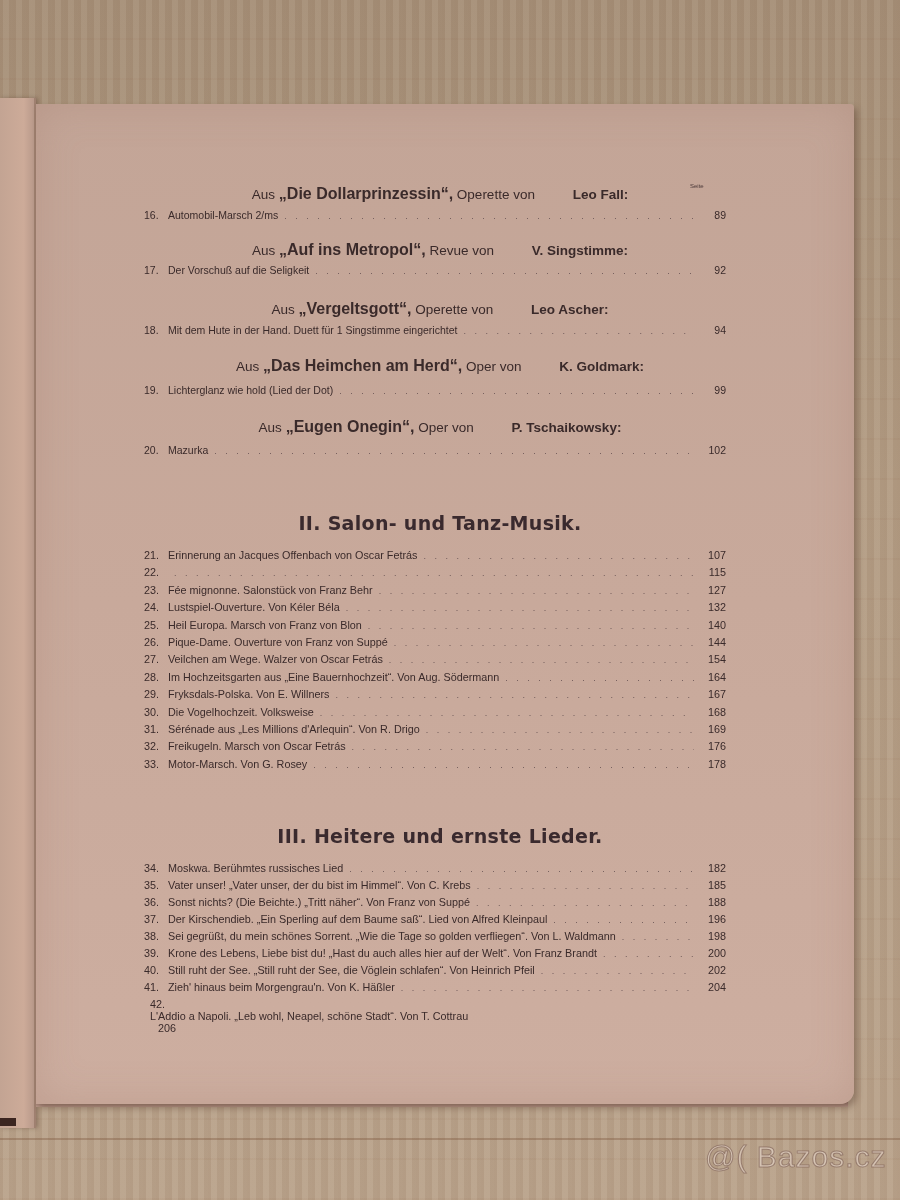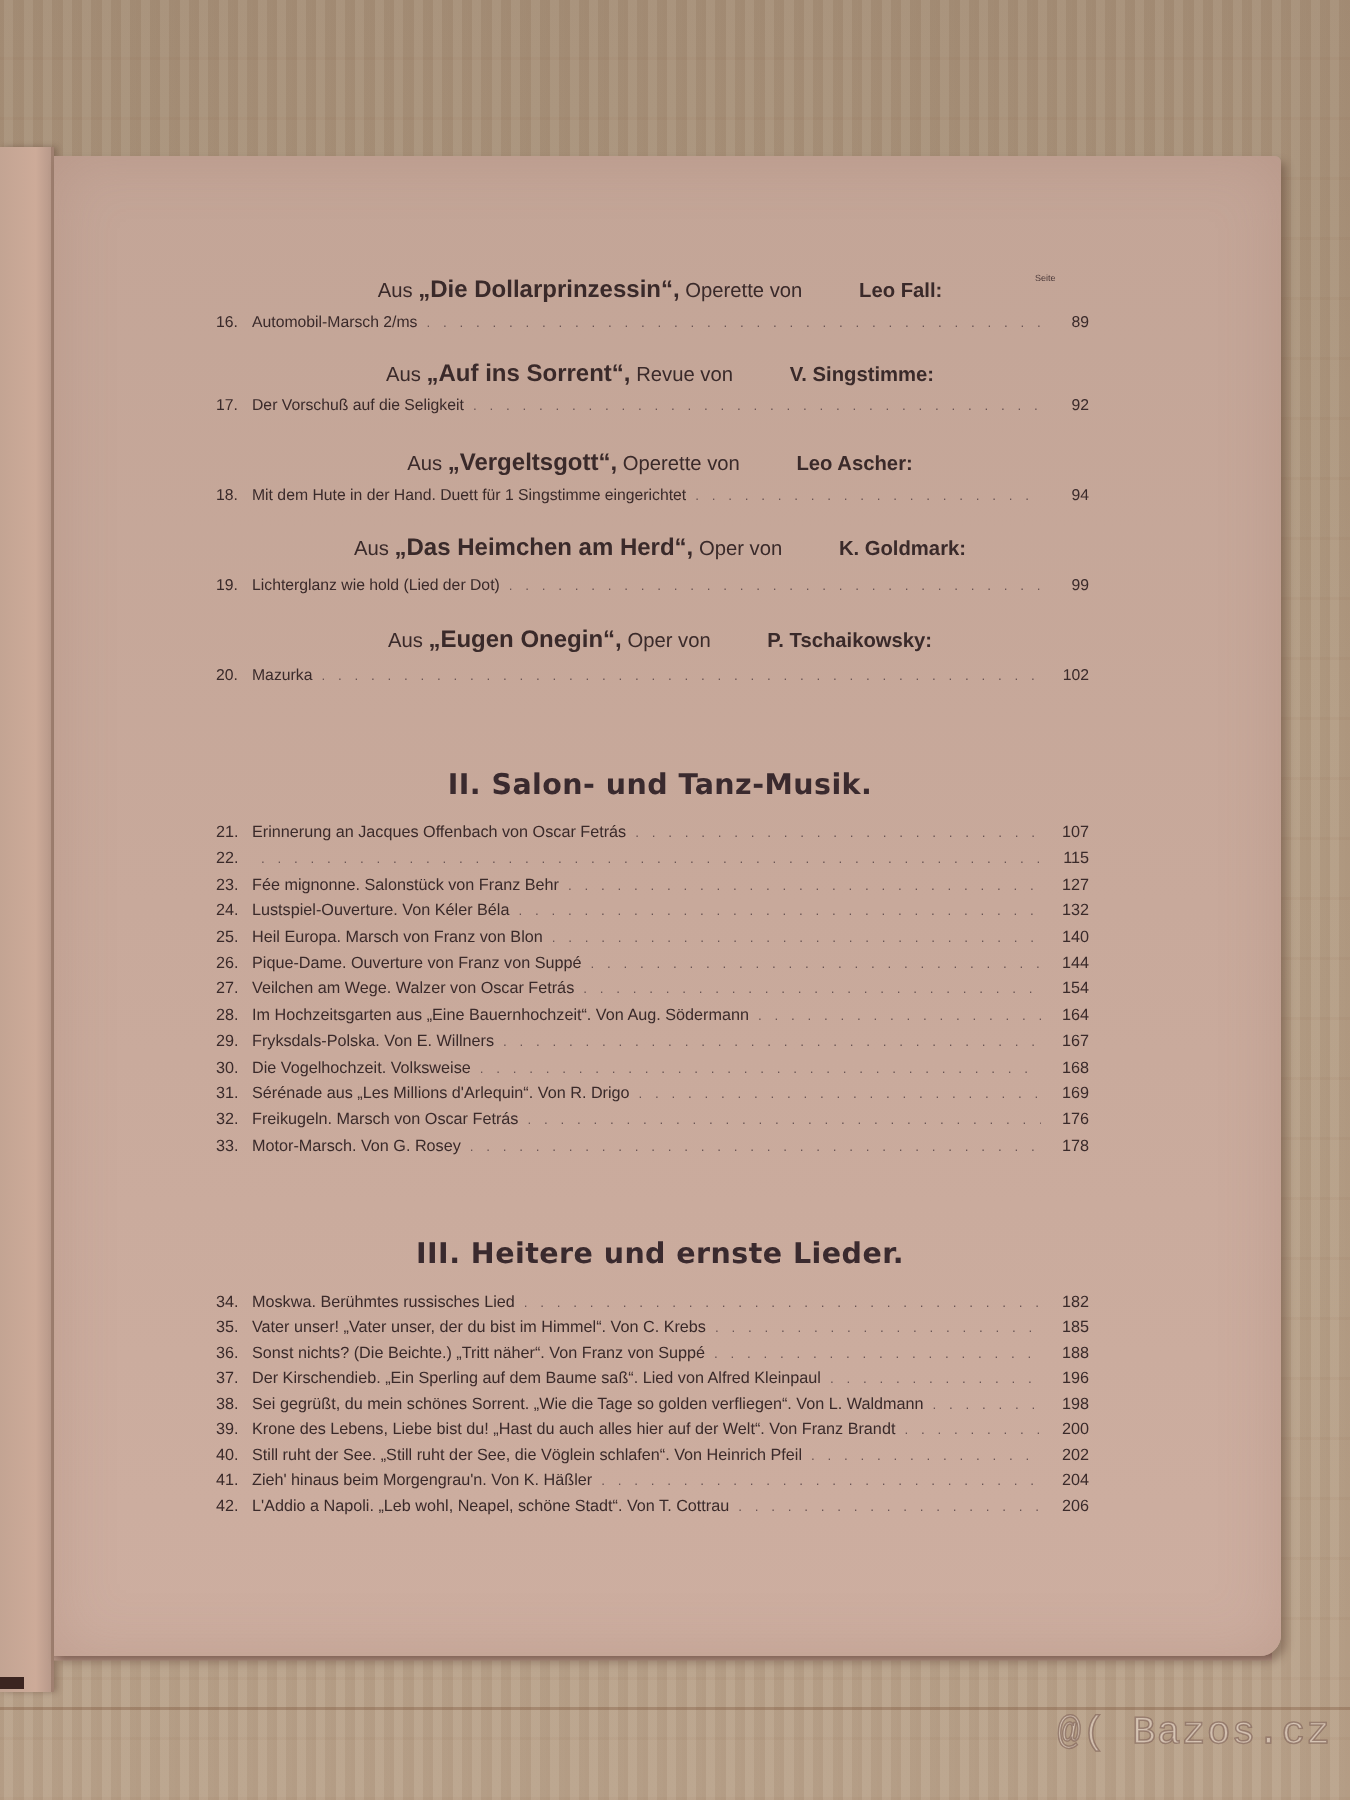--- a/index.html
+++ b/index.html
@@ -51,22 +51,22 @@
       letter-spacing: 3px; font-size: 9px;
     }
     .entry .dots::before { content: ". . . . . . . . . . . . . . . . . . . . . . . . . . . . . . . . . . . . . . . . . . . . . . . . . . . . . . . . . . . . . . . . . . . . . . ."; }
     .entry .page-no { flex: none; width: 26px; text-align: right; }
     .big-section .entry { font-size: 10.8px; }
     .section-head {
       left: 130px; width: 620px; text-align: center; font-size: 19px; font-weight: bold;
       font-family: "DejaVu Sans", sans-serif; color: #3a2a2e; letter-spacing: 0.3px;
     }
     .watermark {
-      position: absolute; left: 705px; top: 1140px; font-size: 26px; color: rgba(235,220,210,0.55);
-      -webkit-text-stroke: 1px rgba(120,90,80,0.6); letter-spacing: 1px; font-family: Liberation Mono, monospace;
+      position: absolute; left: 705px; top: 1140px; font-size: 30px; color: rgba(235,220,210,0.55);
+      -webkit-text-stroke: 1px rgba(120,90,80,0.6); letter-spacing: 1px; font-family: Liberation Sans, sans-serif;
     }
   </style>
 </head>
 <body>
 
 <div class="wood-grain"></div>
 <div class="table-seam"></div>
 <div class="left-page"></div>
 <div class="left-page-dark"></div>
 <div class="page-bottom-edge"></div>
@@ -83,21 +83,21 @@
 </div>
 <div class="entry" style="top:209px">
   <span class="num">16.</span>
   <span class="label">Automobil-Marsch 2/ms</span>
   <span class="dots"></span>
   <span class="page-no">89</span>
 </div>
 
 <div class="text opera-head" style="top:241px">
   <span class="aus">Aus</span>
-  <span class="title">„Auf ins Sorrent“,</span>
+  <span class="title">„Auf ins Metropol“,</span>
   <span class="kind">Revue von</span>
   <span class="composer">V. Singstimme:</span>
 </div>
 <div class="entry" style="top:264px">
   <span class="num">17.</span>
   <span class="label">Der Vorschuß auf die Seligkeit</span>
   <span class="dots"></span>
   <span class="page-no">92</span>
 </div>
 
@@ -264,21 +264,21 @@
       <span class="label">Still ruht der See.  „Still ruht der See, die Vöglein schlafen“.  Von Heinrich Pfeil</span>
       <span class="dots"></span>
       <span class="page-no">202</span>
     </div>
     <div class="entry" style="top: 981px;">
       <span class="num">41.</span>
       <span class="label">Zieh' hinaus beim Morgengrau'n.  Von K. Häßler</span>
       <span class="dots"></span>
       <span class="page-no">204</span>
     </div>
-    <div class="entry" style="top: 998px;">
+    <div class="entry" style="top: 998px; flex-direction: column;">
       <span class="num">42.</span>
       <span class="label">L'Addio a Napoli.  „Leb wohl, Neapel, schöne Stadt“.  Von T. Cottrau</span>
       <span class="dots"></span>
       <span class="page-no">206</span>
     </div>
   </div>
 
 <div class="watermark">@( Bazos.cz</div>
 
 </body></html>

